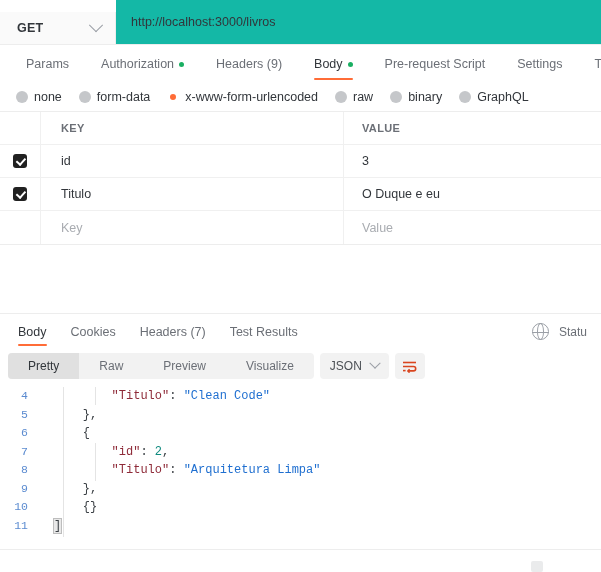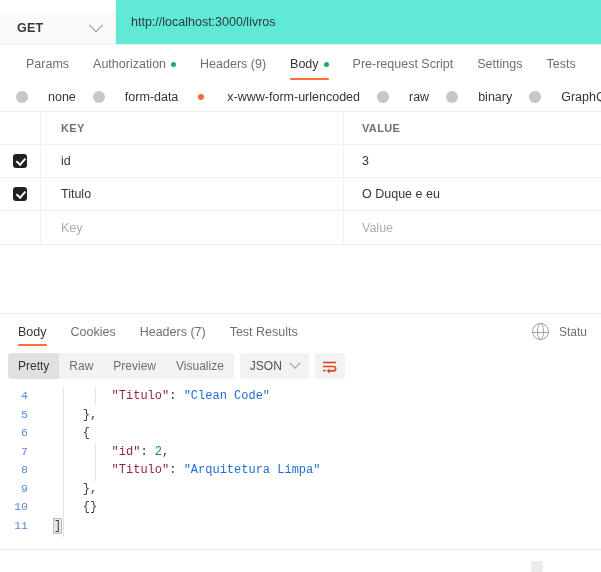--- a/index.html
+++ b/index.html
@@ -47,35 +47,35 @@
     height: 9px;
     border-right: 1.4px solid #9b9fa6;
     border-bottom: 1.4px solid #9b9fa6;
     transform: rotate(45deg) translate(-2px,-2px);
   }
   .url-input-wrap {
     flex: 1;
     display: flex;
     align-items: center;
     padding-left: 15px;
-    background: #5eead4;
+    background: #14b8a6;
   }
   .url-text {
     font-size: 12.5px;
     color: #32363b;
   }
 
   
   .req-tabs {
     height: 38px;
     display: flex;
     align-items: center;
     padding: 0 14px;
     box-sizing: border-box;
-    gap: 0;
+    gap: 8px;
   }
   .rtab {
     position: relative;
     height: 38px;
     display: flex;
     align-items: center;
     padding: 0 12px;
     font-size: 12.5px;
     color: #6b6f76;
     white-space: nowrap;
@@ -105,21 +105,21 @@
     height: 28px;
     display: flex;
     align-items: center;
     padding: 0 16px;
     box-sizing: border-box;
     gap: 17px;
   }
   .radio-item {
     display: flex;
     align-items: center;
-    gap: 20px;
+    gap: 6px;
     font-size: 12.5px;
     color: #32363b;
     cursor: pointer;
     white-space: nowrap;
   }
   .radio-dot {
     width: 12px; height: 12px;
     border-radius: 50%;
     background: #c5c7ca;
     flex: none;
@@ -253,21 +253,21 @@
     display: flex;
     background: #f2f2f2;
     border-radius: 4px;
     height: 26px;
     align-items: stretch;
     overflow: hidden;
   }
   .seg-btn {
     display: flex;
     align-items: center;
-    padding: 0 10px;
+    padding: 0 20px;
     font-size: 12px;
     color: #6b6f76;
     cursor: pointer;
   }
   .seg-btn.active {
     background: #e0e0e0;
     color: #32363b;
   }
   .sel-box {
     display: flex;

